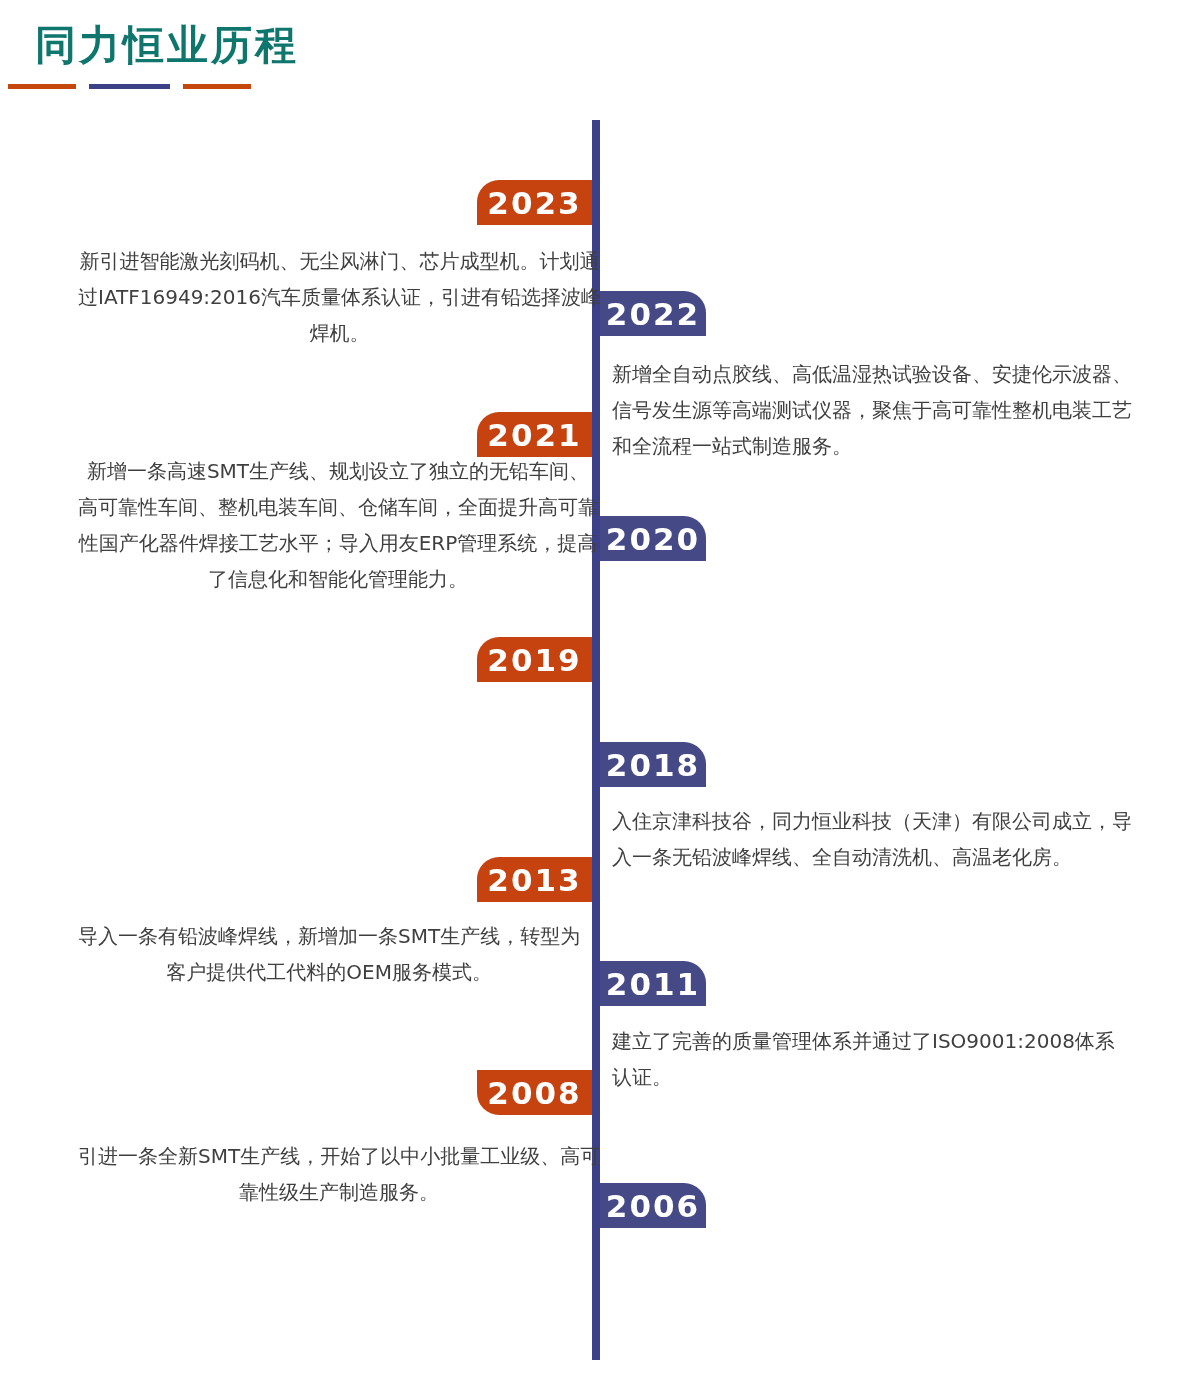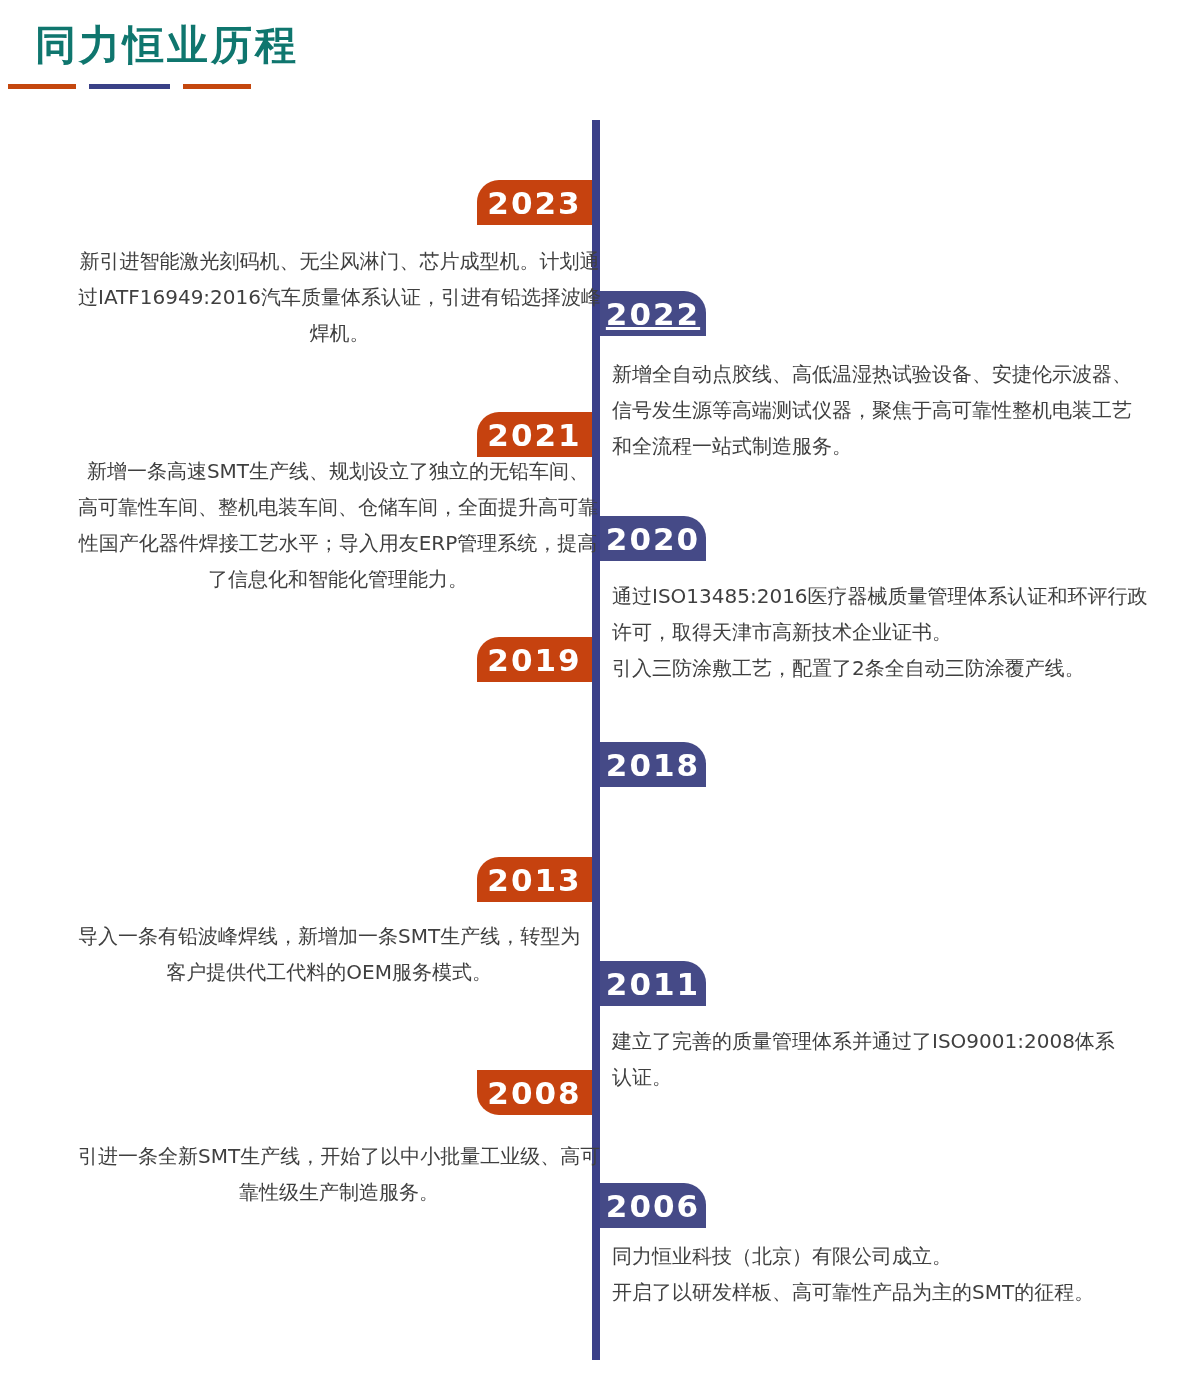--- a/index.html
+++ b/index.html
@@ -37,21 +37,21 @@
   .badge.r{left:600px;width:106px;background:#454A87;border-radius:0 22px 0 0;}
   
   .desc{
     position:absolute;margin:0;
     font-size:20px;line-height:36px;color:#3F3F3F;
     white-space:pre;
   }
   .desc.l{left:78px;text-align:center;}
   .desc.r{left:612px;}
   
-  .b0{top:180px;} .b1{top:291px;text-decoration:underline;} .b2{top:412px;} .b3{top:516px;} .b4{top:637px;}
+  .b0{top:180px;} .b1{top:291px;} .b2{top:412px;} .b3{top:516px;} .b4{top:637px;}
   .b5{top:742px;} .b6{top:857px;} .b7{top:961px;} .b8{top:1070px;} .b9{top:1183px;}
   
   .t0{top:243px;} .t1{top:356px;} .t2{top:453px;} .t3{top:578px;} .t4{top:698px;}
   .t5{top:803px;} .t6{top:918px;} .t7{top:1023px;} .t8{top:1138px;} .t9{top:1238px;}
 </style>
 </head>
 <body>
 
 <div class="canvas">
 
@@ -72,37 +72,34 @@
 信号发生源等高端测试仪器，聚焦于高可靠性整机电装工艺
 和全流程一站式制造服务。</p>
 
   <div class="badge l b2">2021</div>
   <p class="desc l t2">新增一条高速SMT生产线、规划设立了独立的无铅车间、
 高可靠性车间、整机电装车间、仓储车间，全面提升高可靠
 性国产化器件焊接工艺水平；导入用友ERP管理系统，提高
 了信息化和智能化管理能力。</p>
 
   <div class="badge r b3">2020</div>
-  <p class="desc r t3">通过ISO13485:2016医疗器械质量管理体系认证和环评行政
-许可，取得天津市高新技术企业证书。
-引入三防涂敷工艺，配置了2条全自动三防涂覆产线。</p>
 
   <div class="badge l b4">2019</div>
 
   <div class="badge r b5">2018</div>
+  <p class="desc r t5">入住京津科技谷，同力恒业科技（天津）有限公司成立，导
+入一条无铅波峰焊线、全自动清洗机、高温老化房。</p>
 
   <div class="badge l b6">2013</div>
   <p class="desc l t6">导入一条有铅波峰焊线，新增加一条SMT生产线，转型为
 客户提供代工代料的OEM服务模式。</p>
 
   <div class="badge r b7">2011</div>
   <p class="desc r t7">建立了完善的质量管理体系并通过了ISO9001:2008体系
 认证。</p>
 
   <div class="badge l flip b8">2008</div>
   <p class="desc l t8">引进一条全新SMT生产线，开始了以中小批量工业级、高可
 靠性级生产制造服务。</p>
 
   <div class="badge r b9">2006</div>
-  <p class="desc r t9">同力恒业科技（北京）有限公司成立。
-开启了以研发样板、高可靠性产品为主的SMT的征程。</p>
 
 </div>
 
 </body></html>

